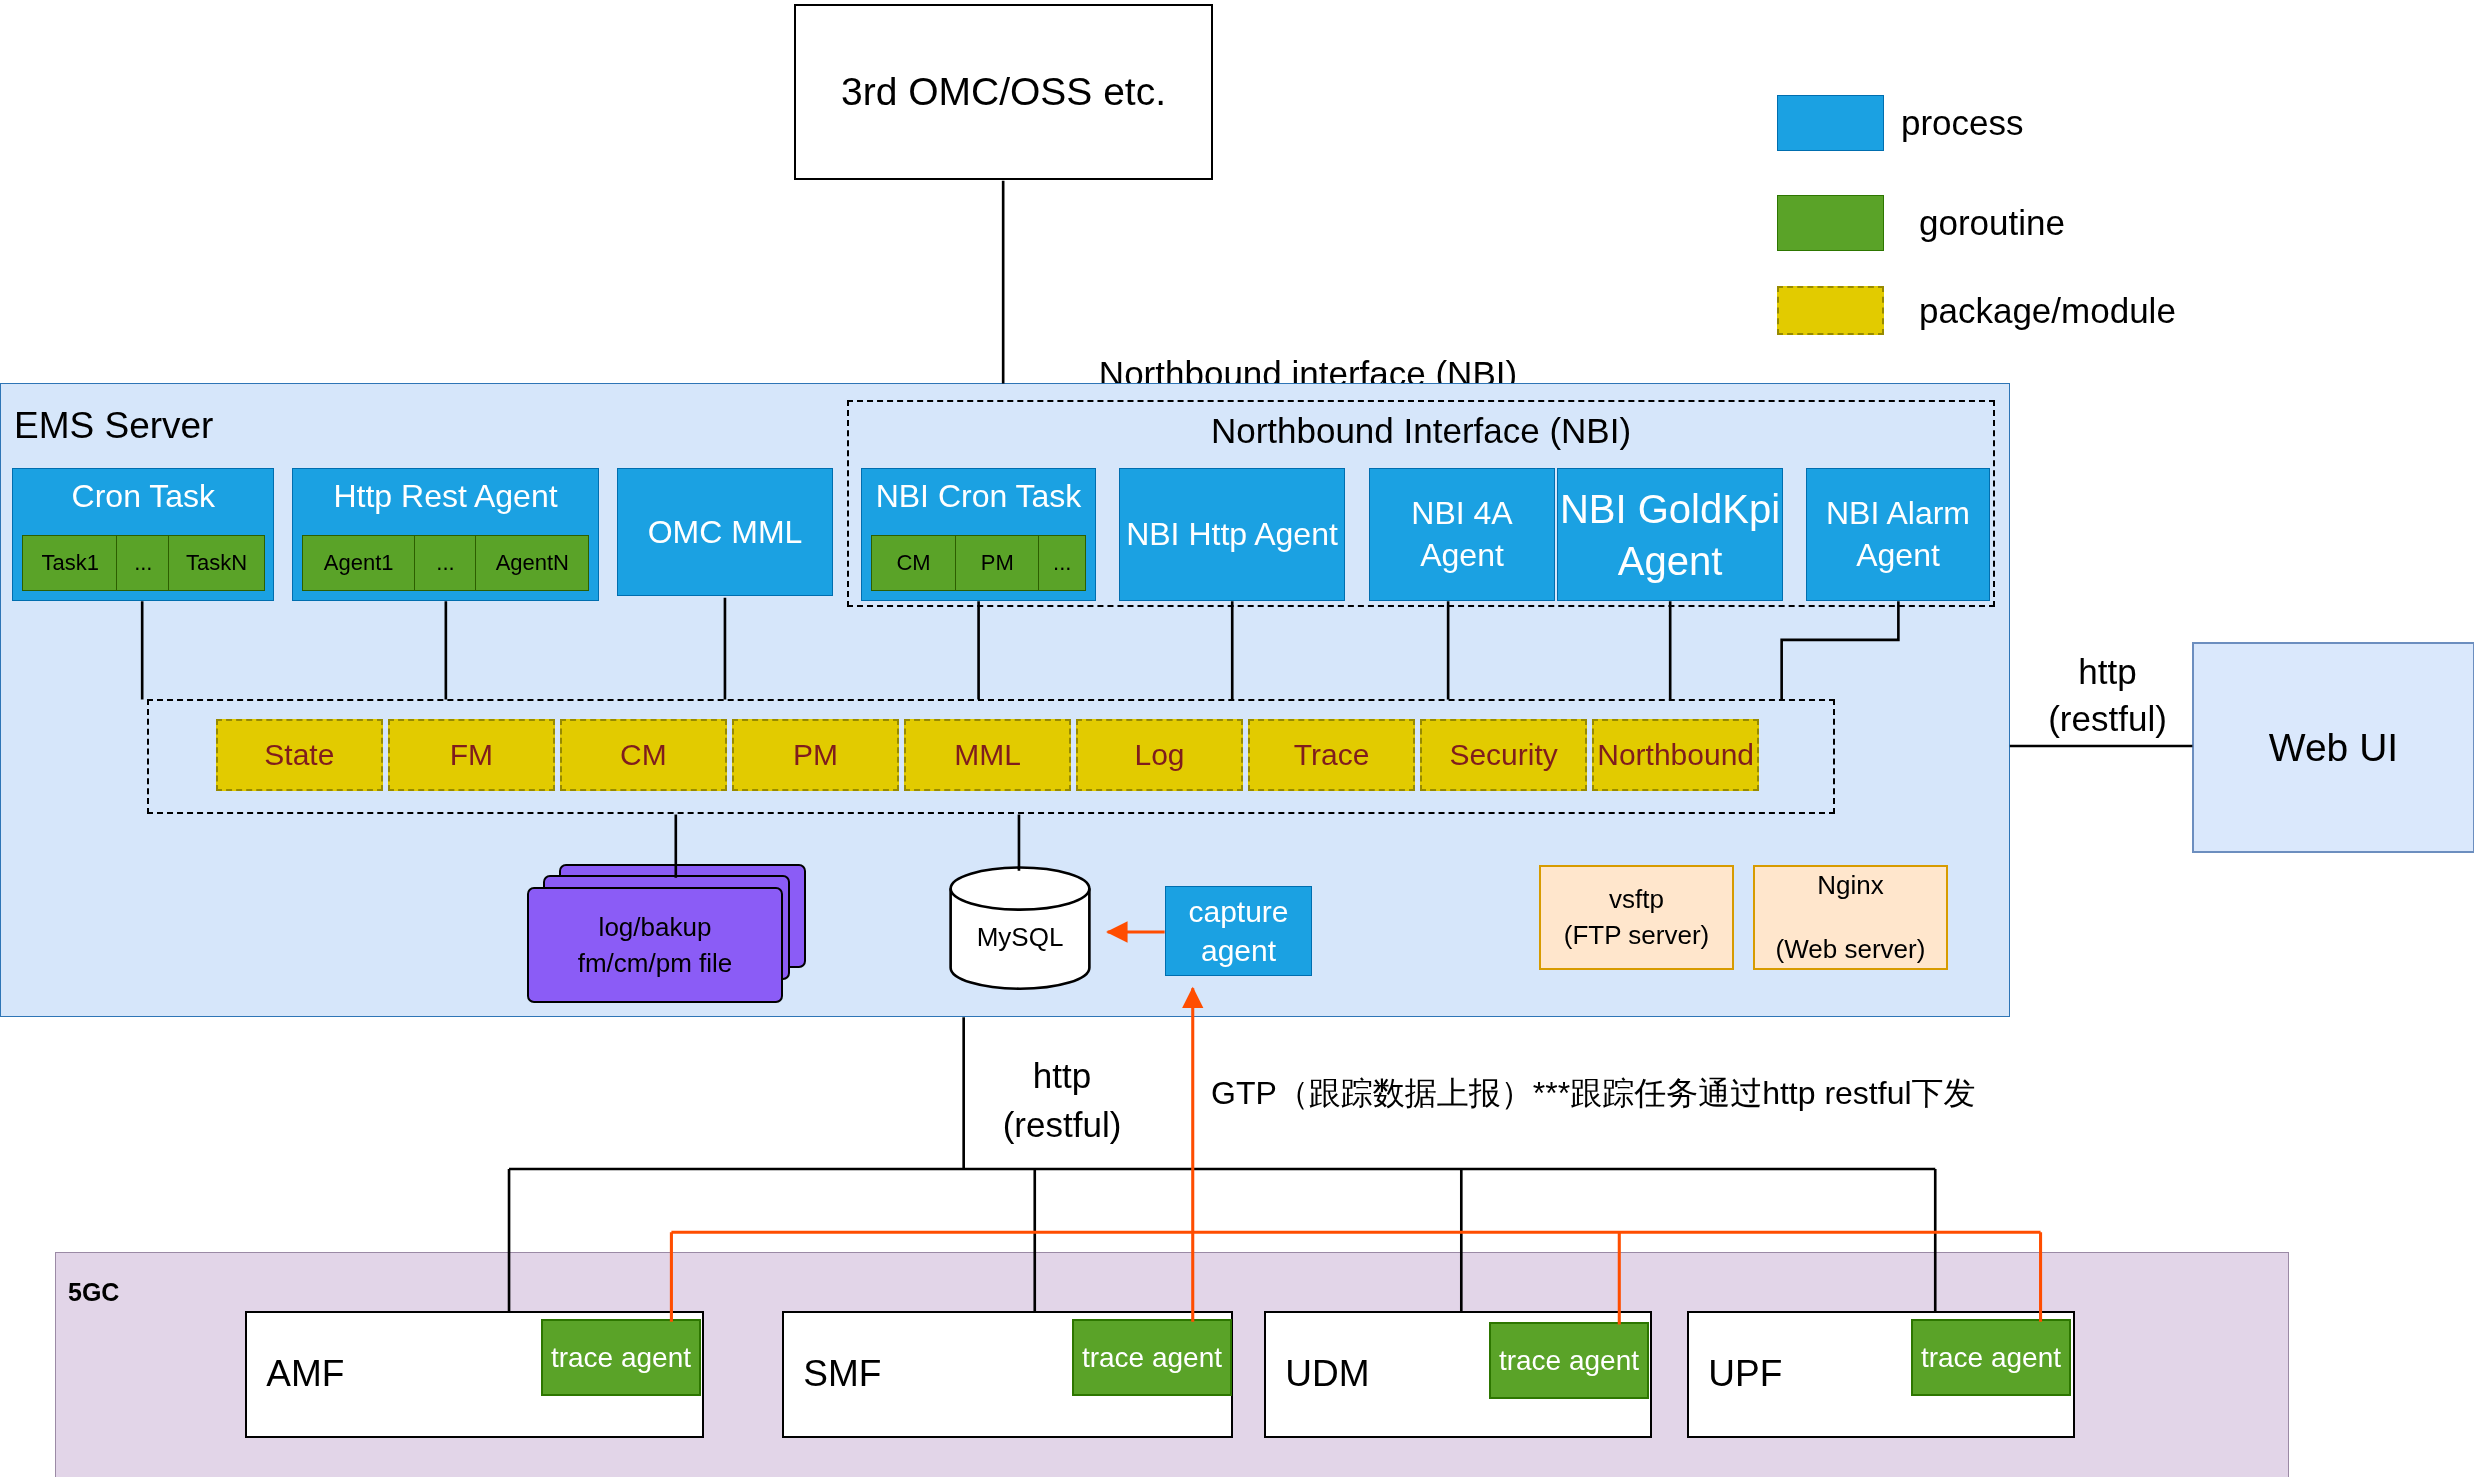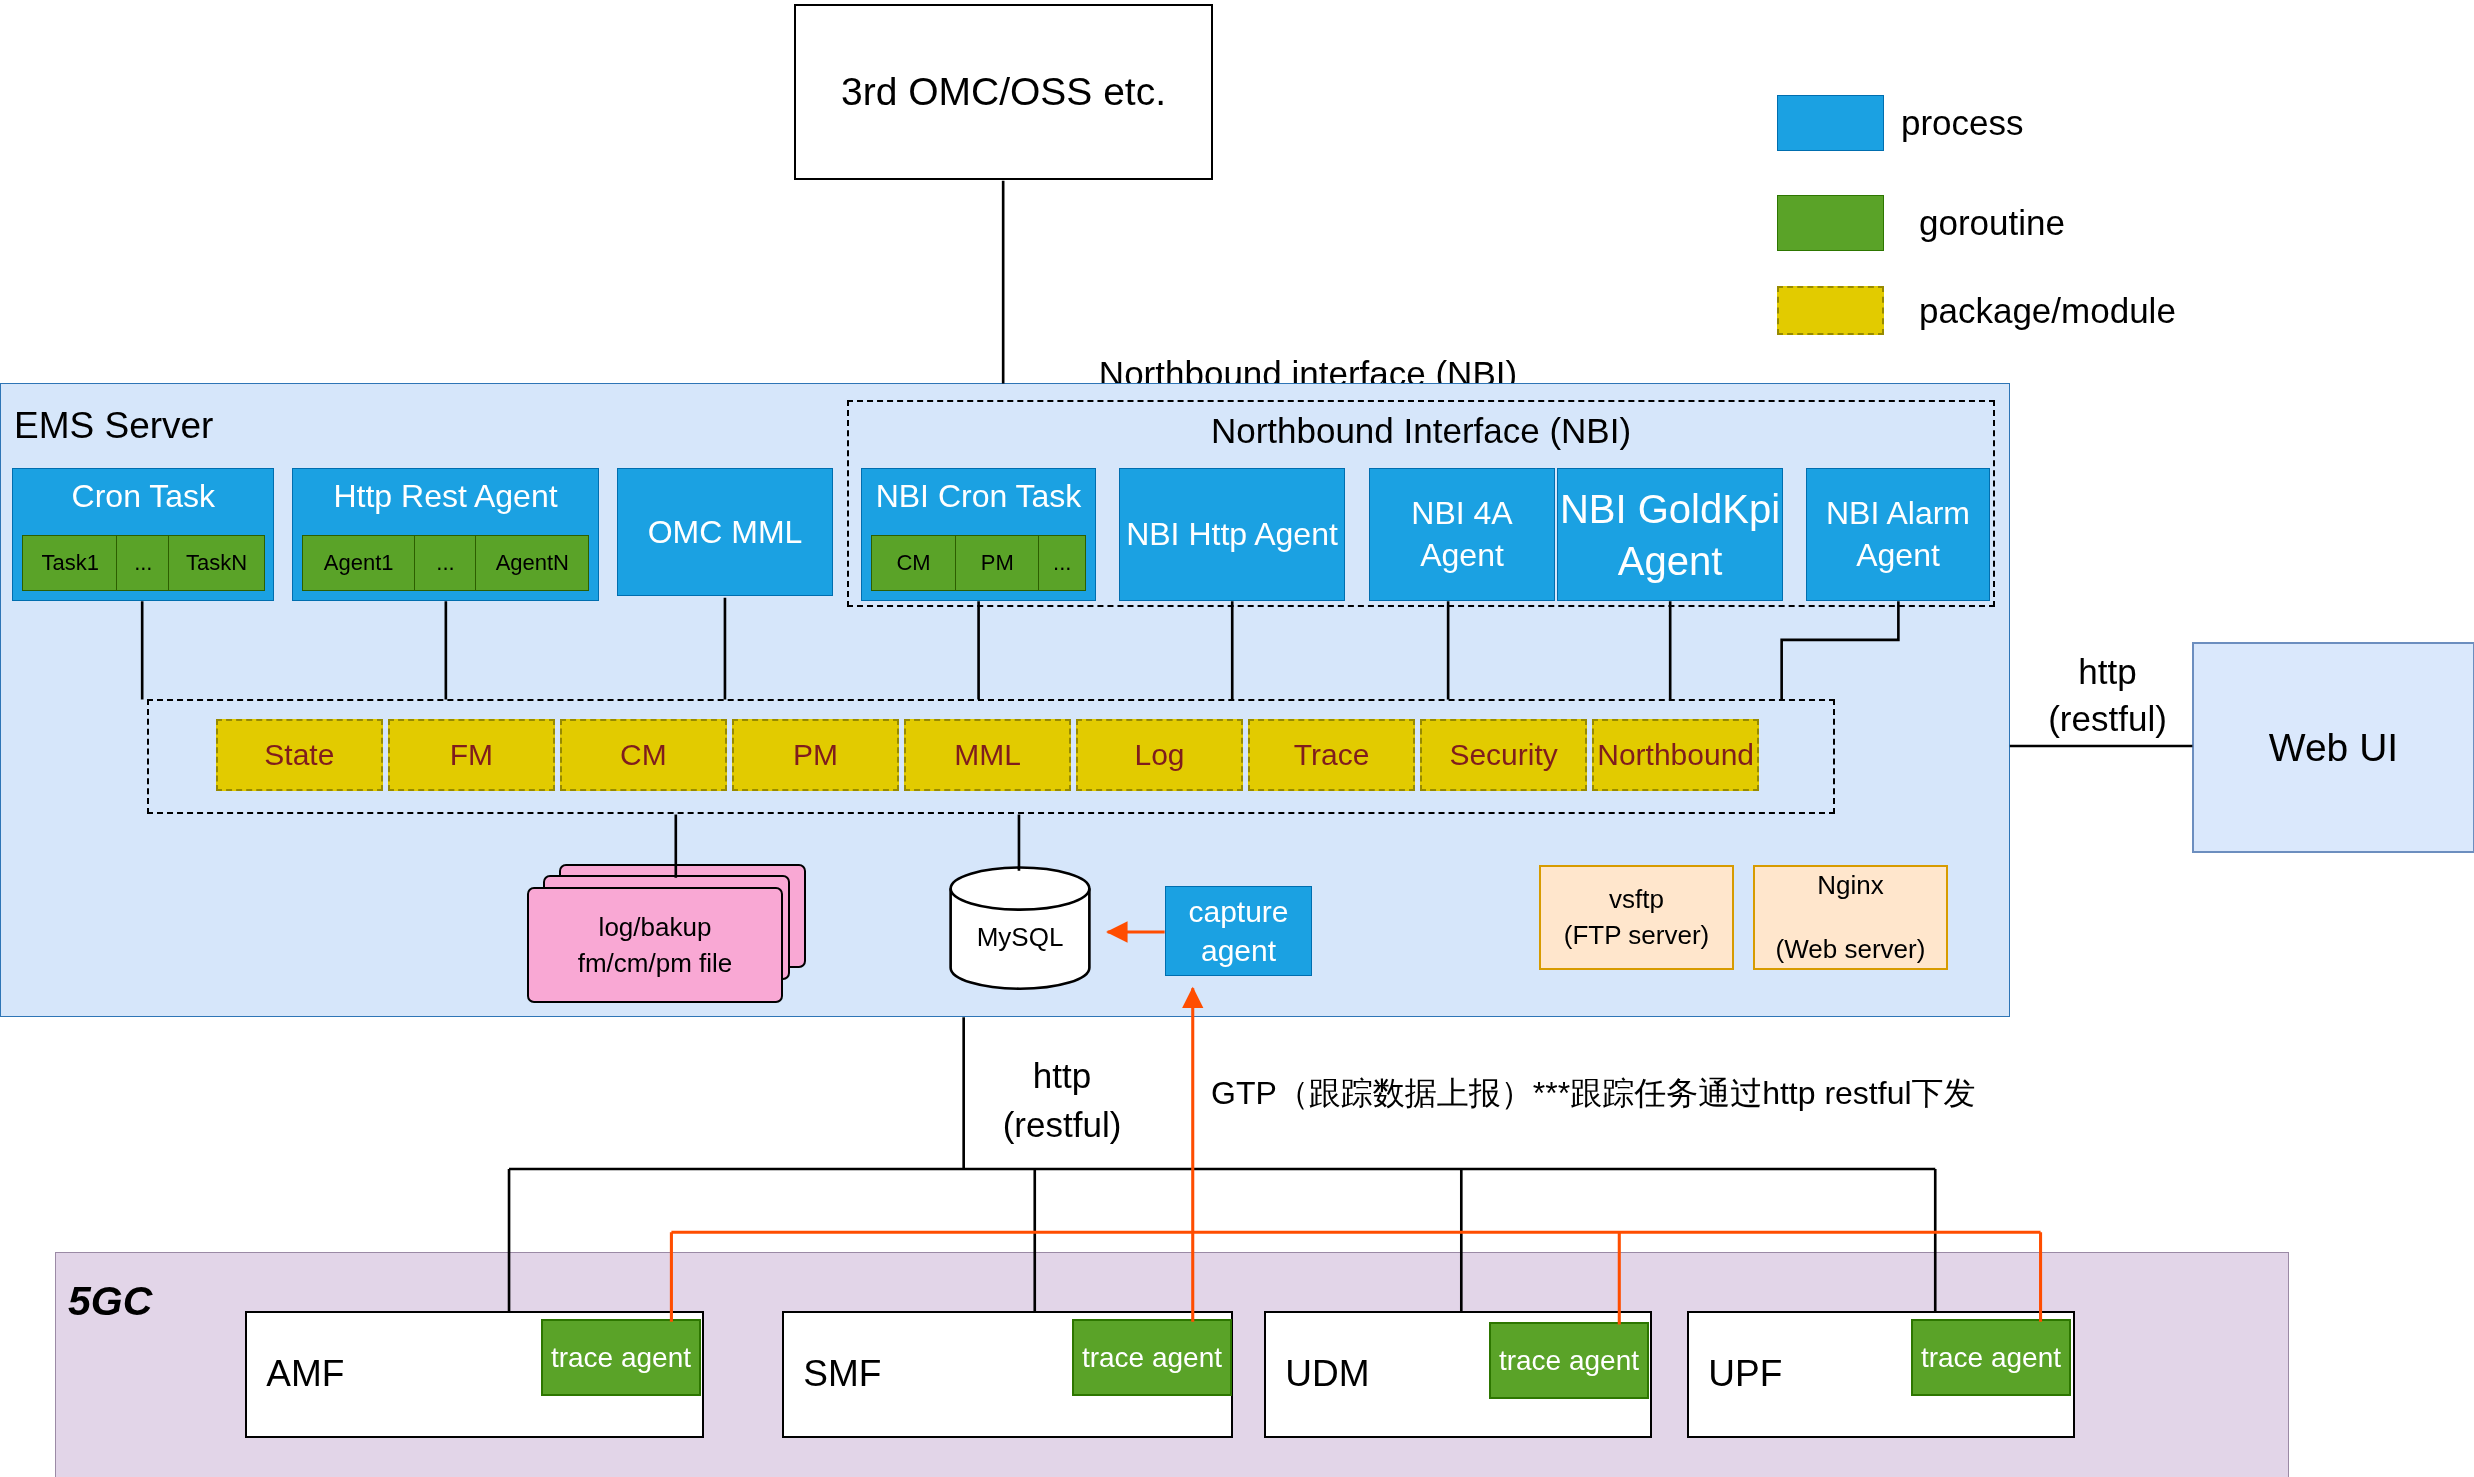--- a/index.html
+++ b/index.html
@@ -29,21 +29,21 @@
        display:flex;align-items:center;justify-content:center;font-size:30px;flex:1;}
 
   .dashedbox{border:2.6px dashed #000;background:transparent;}
 
   .ems{background:#d6e6fa;border:1.8px solid #2e75b6;}
   .core5gc{background:#e2d5e8;border:1.8px solid #9b8aa5;}
   .peach{background:#ffe6cc;border:2.6px solid #d79b00;}
   .webui{background:#dae8fc;border:2.6px solid #6c8ebf;}
 
   .label{white-space:pre;line-height:1.45;}
-  .docpage{position:absolute;background:#f9a8d4;border:2.6px solid #000;border-radius:7px;box-sizing:border-box;}
+  .docpage{position:absolute;background:#8b5cf6;border:2.6px solid #000;border-radius:7px;box-sizing:border-box;}
   svg.overlay{position:absolute;left:0;top:0;pointer-events:none;}
 </style>
 </head>
 <body>
 
 <div id="canvas">
 
   <div class="abs plain center" style="left:794px;top:3.5px;width:419px;height:176px;font-size:39px;">
     <span>3rd OMC/OSS etc.</span>
   </div>
@@ -168,21 +168,21 @@
     <div>(restful)</div>
   </div>
 
   <div class="abs" style="left:974px;top:1051px;width:176px;text-align:center;font-size:35px;line-height:1.4;">
     <div>http</div>
     <div>(restful)</div>
   </div>
   <div class="abs" style="left:1211px;top:1072px;font-size:32px;white-space:nowrap;">GTP（跟踪数据上报）***跟踪任务通过http restful下发</div>
 
   <div class="abs core5gc" style="left:55px;top:1252px;width:2234px;height:226px;"></div>
-  <div class="abs" style="left:68px;top:1278px;font-size:41px;font-weight:bold;font-style:italic;">5GC</div>
+  <div class="abs" style="left:68px;top:1278px;font-size:25px;font-weight:bold;">5GC</div>
 
   <div class="abs plain" style="left:245px;top:1311px;width:459px;height:127px;">
     <span class="abs" style="left:19.3px;top:40px;font-size:37px;">AMF</span>
   </div>
   <div class="abs plain" style="left:782px;top:1311px;width:451px;height:127px;">
     <span class="abs" style="left:19.3px;top:40px;font-size:37px;">SMF</span>
   </div>
   <div class="abs plain" style="left:1264px;top:1311px;width:388px;height:127px;">
     <span class="abs" style="left:19.3px;top:40px;font-size:37px;">UDM</span>
   </div>

